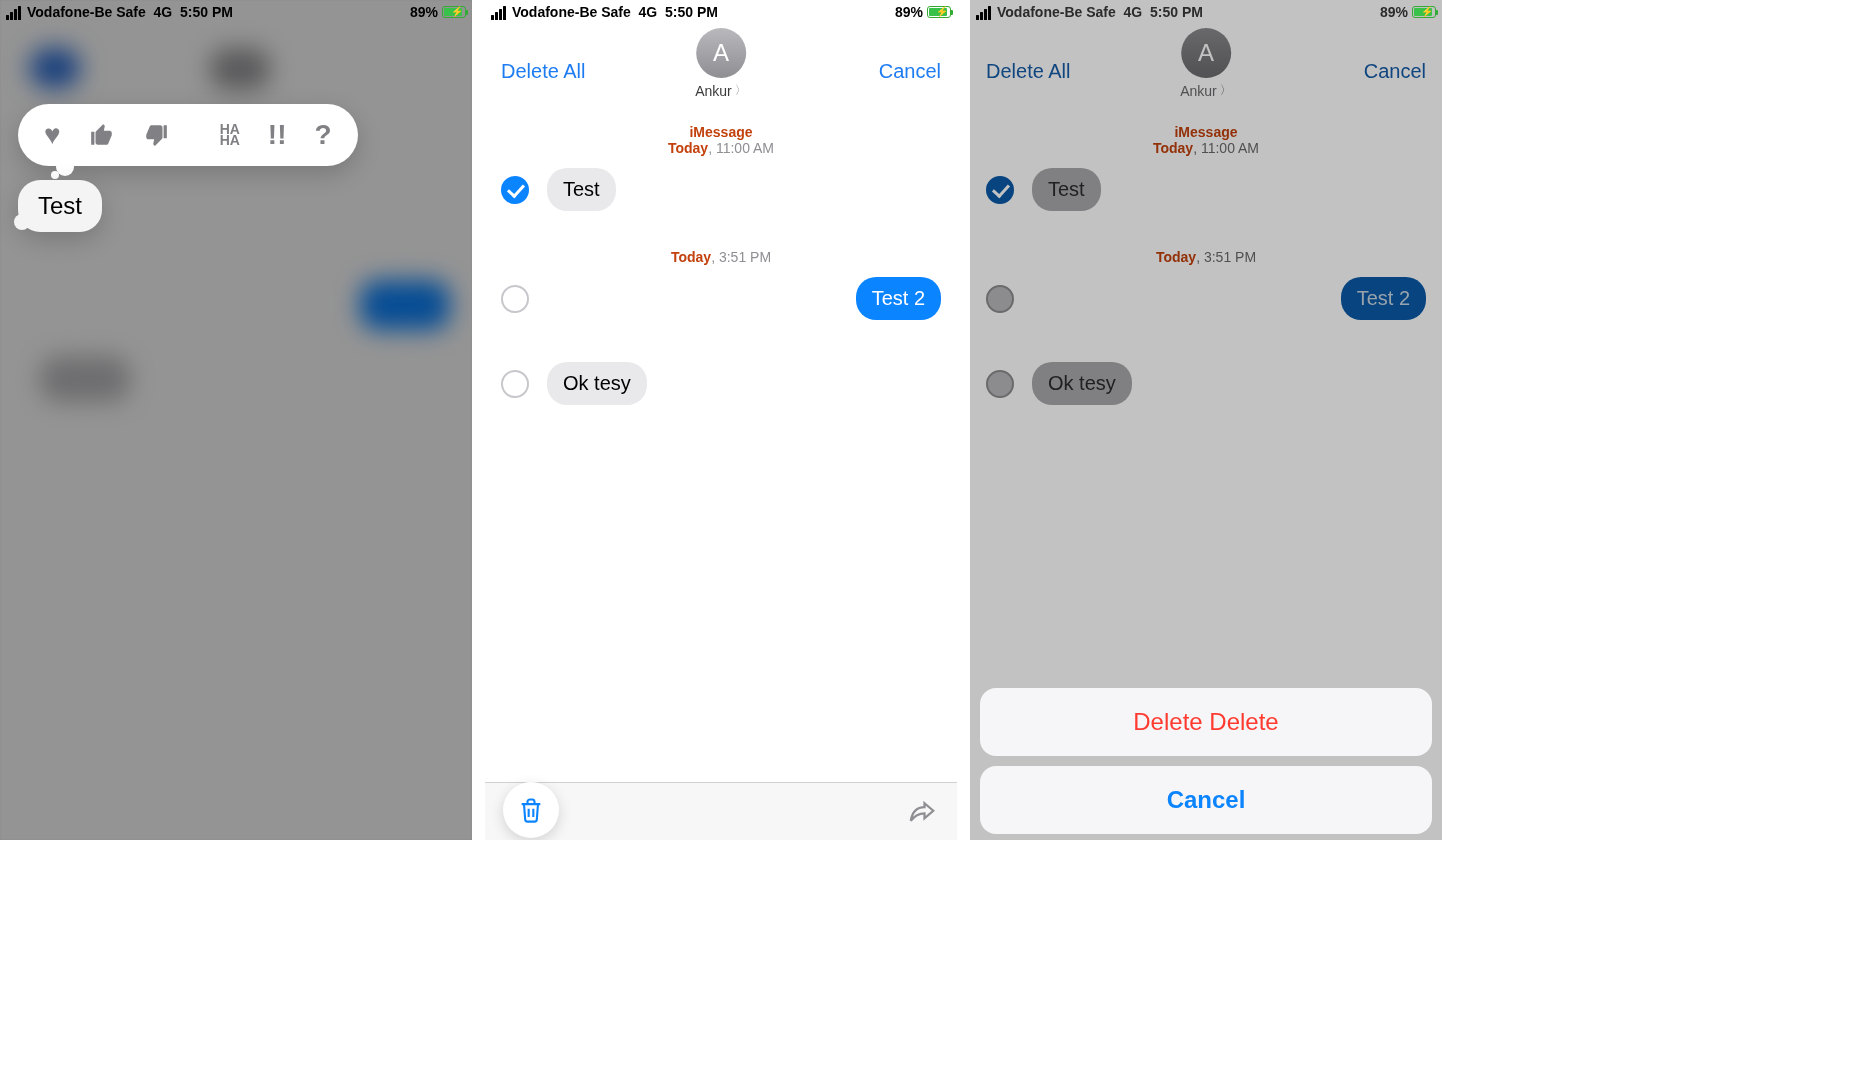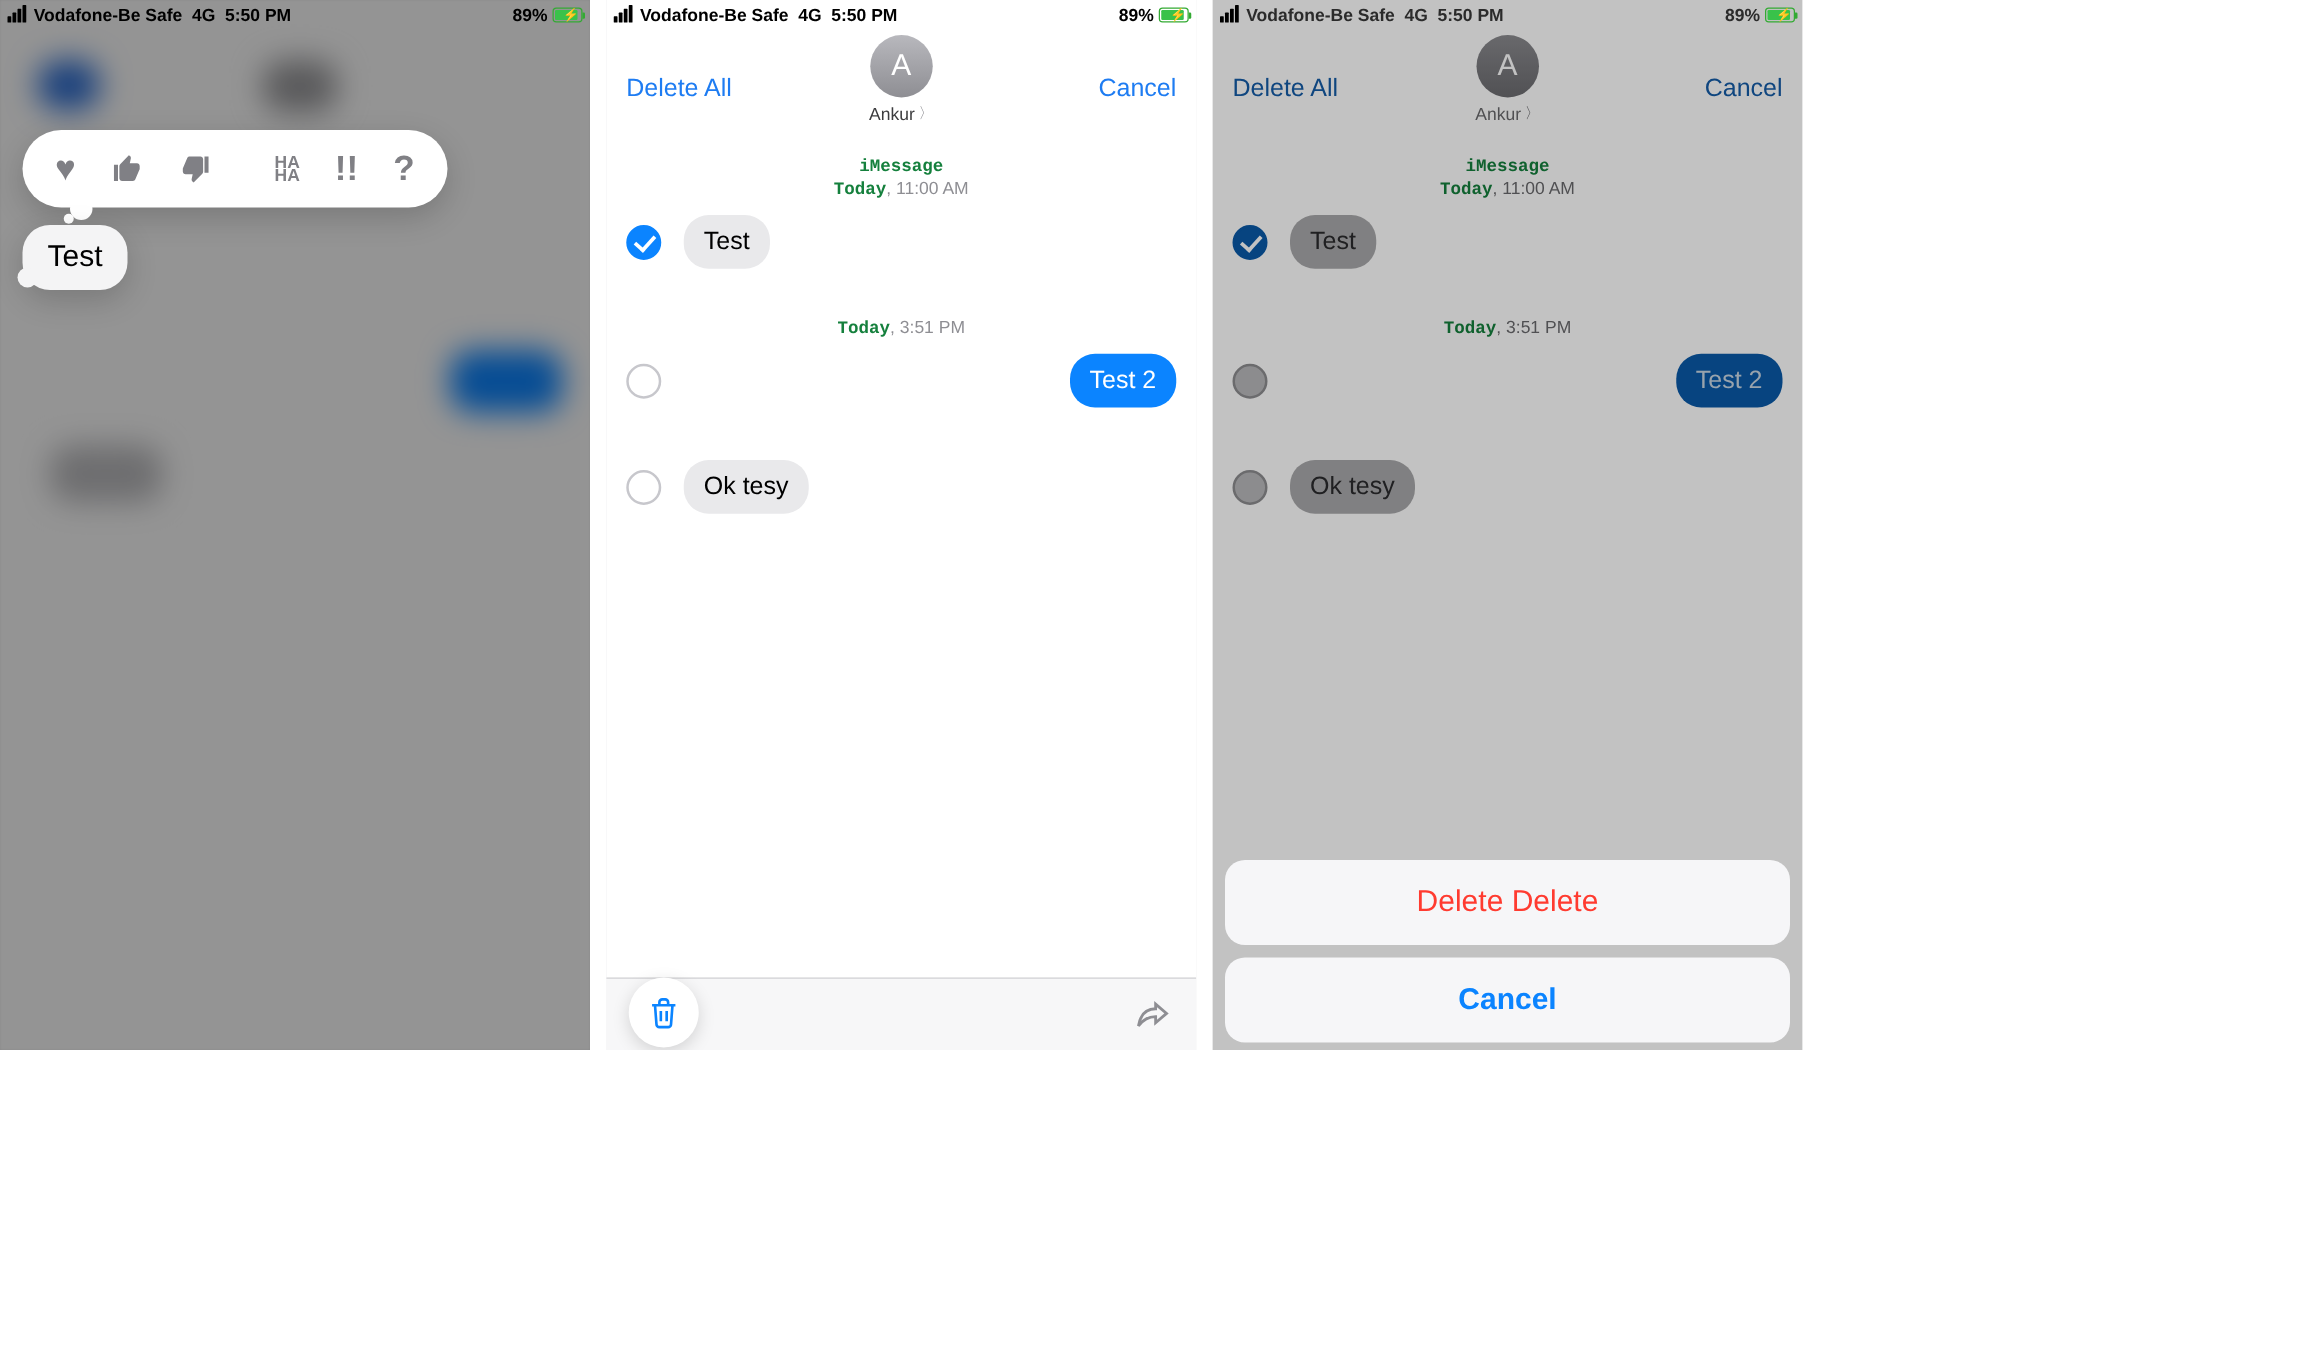--- a/index.html
+++ b/index.html
@@ -40,21 +40,21 @@
   .sb-bars {
     display: inline-flex; align-items: flex-end; gap: 1px; margin-right: 6px;
   }
   .sb-bars span {
     width: 3px; background: #000; display: inline-block; border-radius: 0.5px;
   }
   .sb-bars span:nth-child(1){height:5px}
   .sb-bars span:nth-child(2){height:8px}
   .sb-bars span:nth-child(3){height:11px}
   .sb-bars span:nth-child(4){height:14px}
-  .sb-left { display:flex; align-items:flex-start; }
+  .sb-left { display:flex; align-items:flex-end; }
   .sb-right { margin-left:auto; display:flex; align-items:center; }
   .battery {
     width: 24px; height: 12px; border: 1px solid #3a3; border-radius: 3px;
     position: relative; margin-left: 4px;
   }
   .battery::after {
     content:""; position:absolute; right:-3px; top:3px; width:2px; height:5px;
     background:#3a3; border-radius:0 1px 1px 0;
   }
   .battery-fill {
@@ -138,21 +138,21 @@
     background:linear-gradient(#b8b8bd,#8e8e93);
     color:#fff; display:flex; align-items:center; justify-content:center;
     font-size:24px; font-weight:500;
   }
   .contact-name { font-size:14px; color:#3c3c3e; display:flex; align-items:center; gap:3px;}
   .chev { color:#8e8e93; font-size:12px; }
   .threadbg { position:absolute; inset:0; background:#fff; }
   .ts {
     text-align:center; color:#8e8e93; font-size:14px; margin:12px 0 8px;
   }
-  .ts b { color:#15803d; font-weight:600;font-family:Liberation Mono, monospace; }
+  .ts b { color:#c2410c; font-weight:600; }
   .msgrow {
     display:flex; align-items:center; gap:18px; padding:4px 16px;
     margin-bottom:34px;
   }
   .msgrow.outgoing { justify-content:flex-start; }
   .msgrow.outgoing .spacer{ flex:1; }
   .sel {
     width:28px; height:28px; border-radius:50%;
     border:2px solid #c7c7cc; background:#fff; flex-shrink:0;
   }

